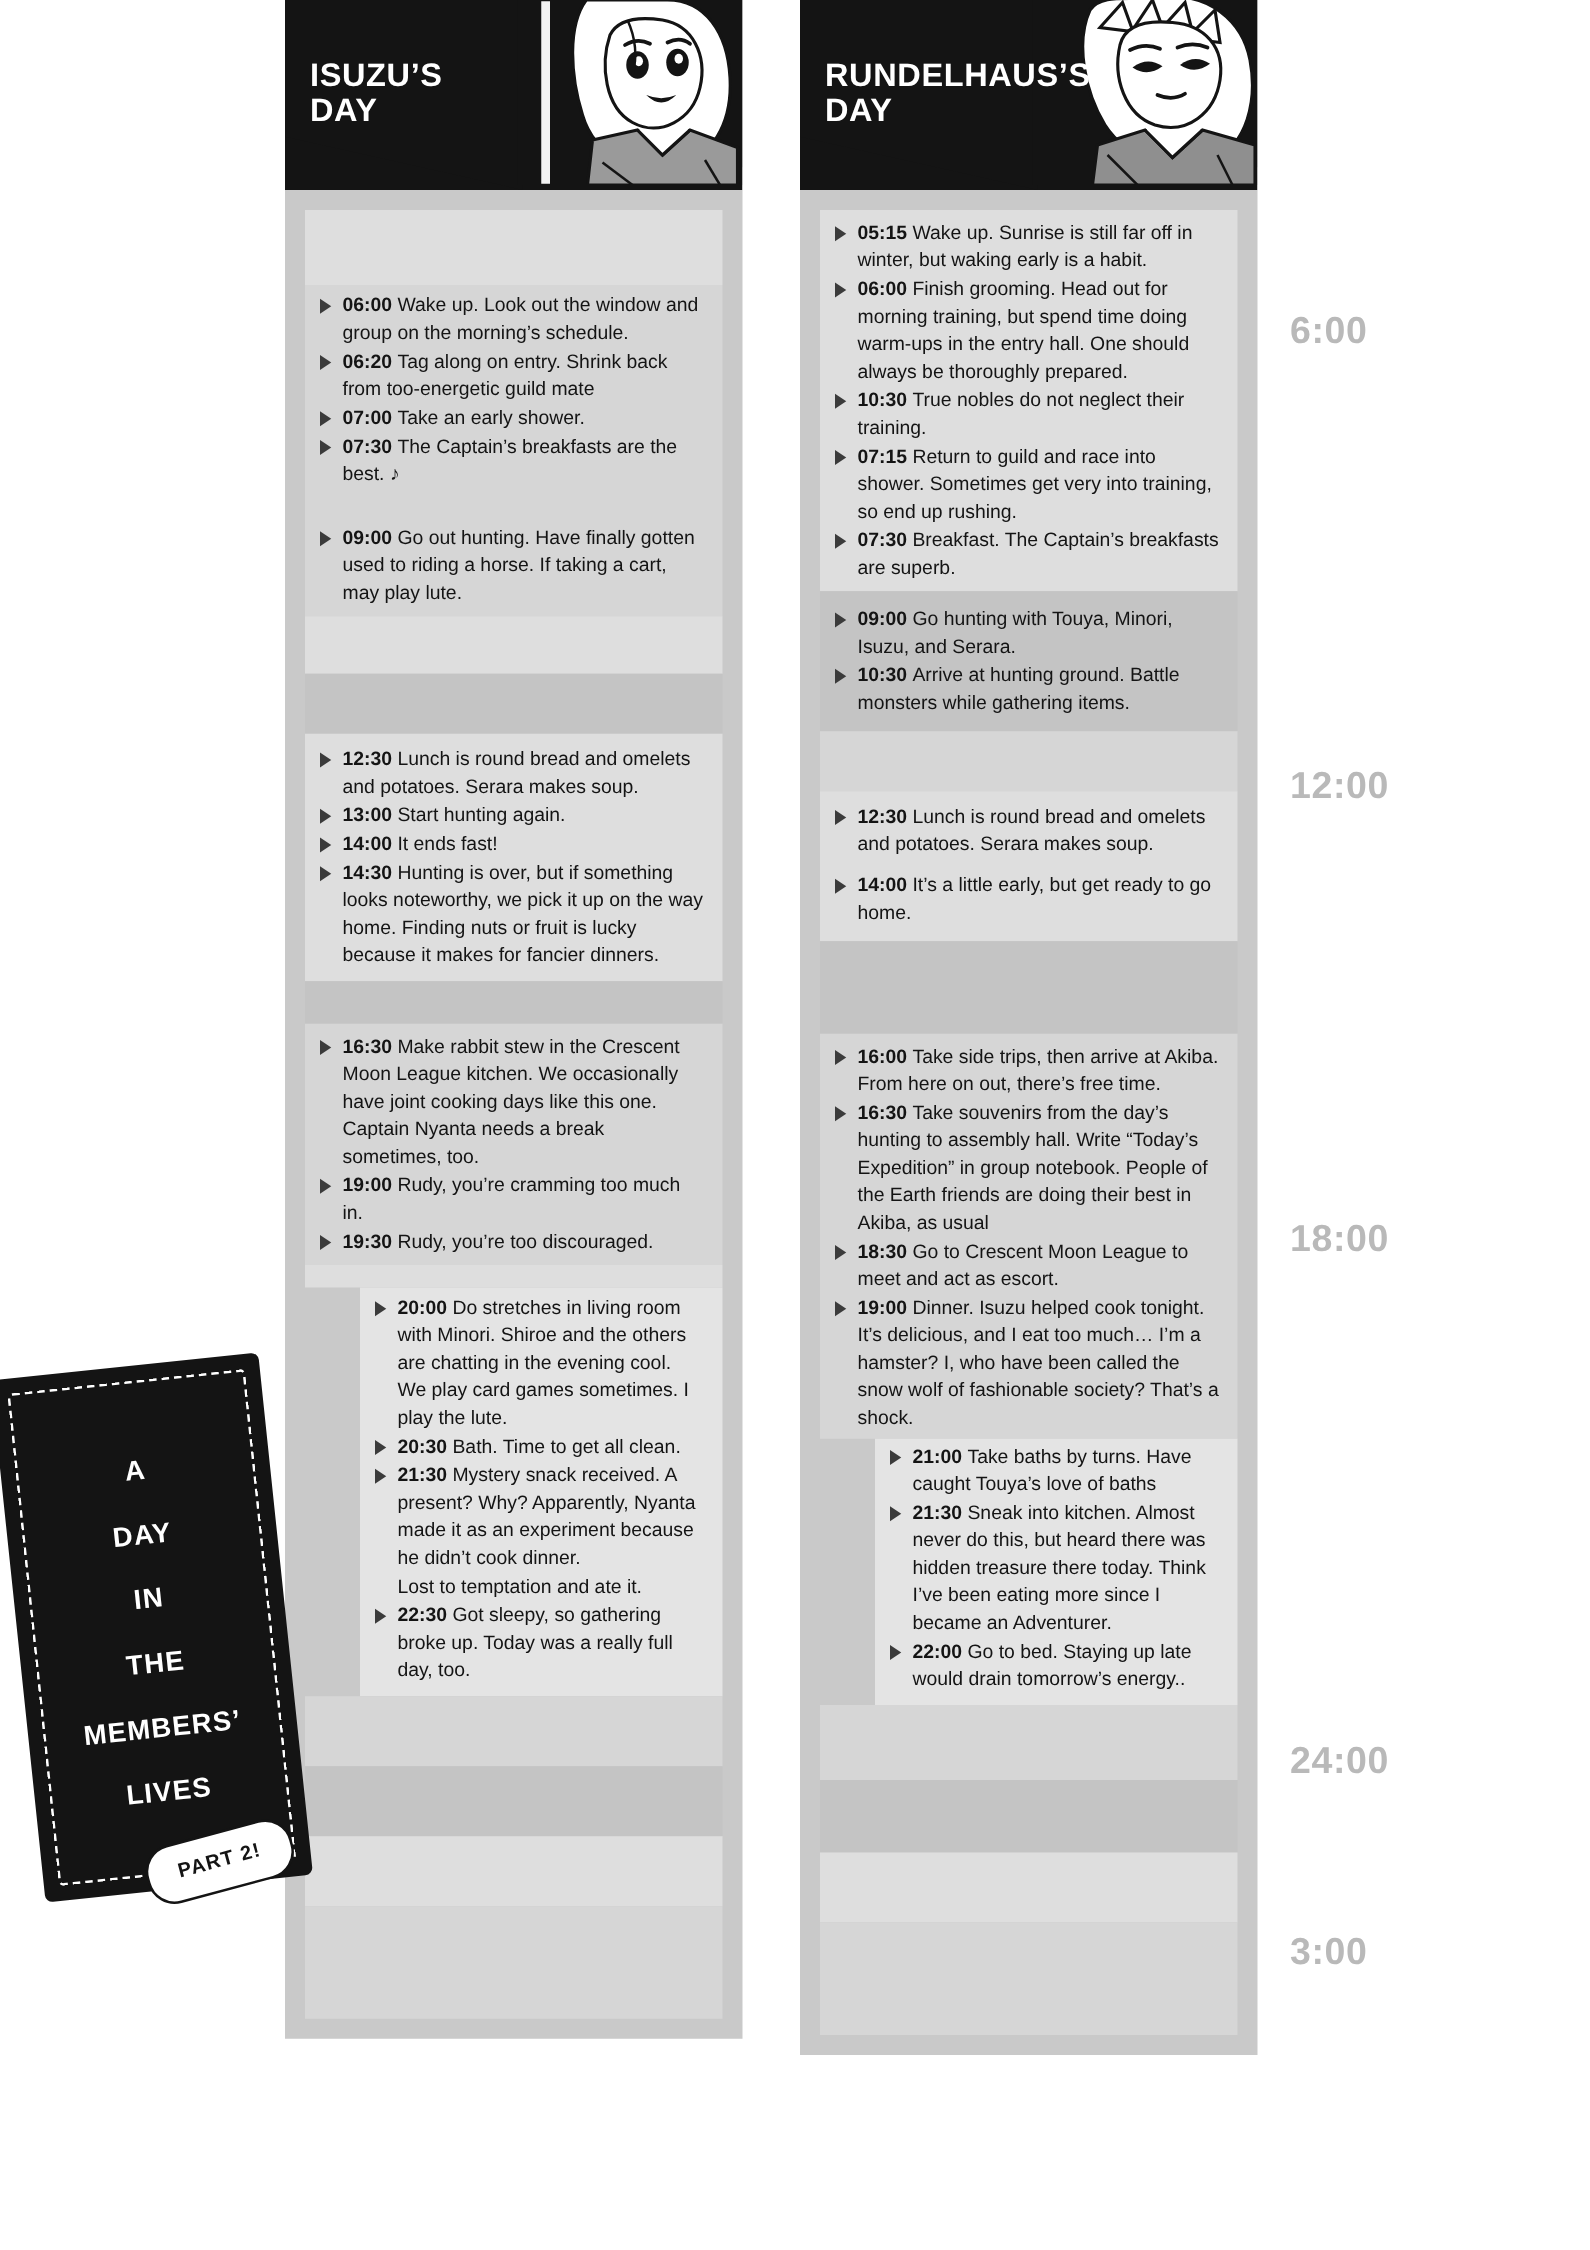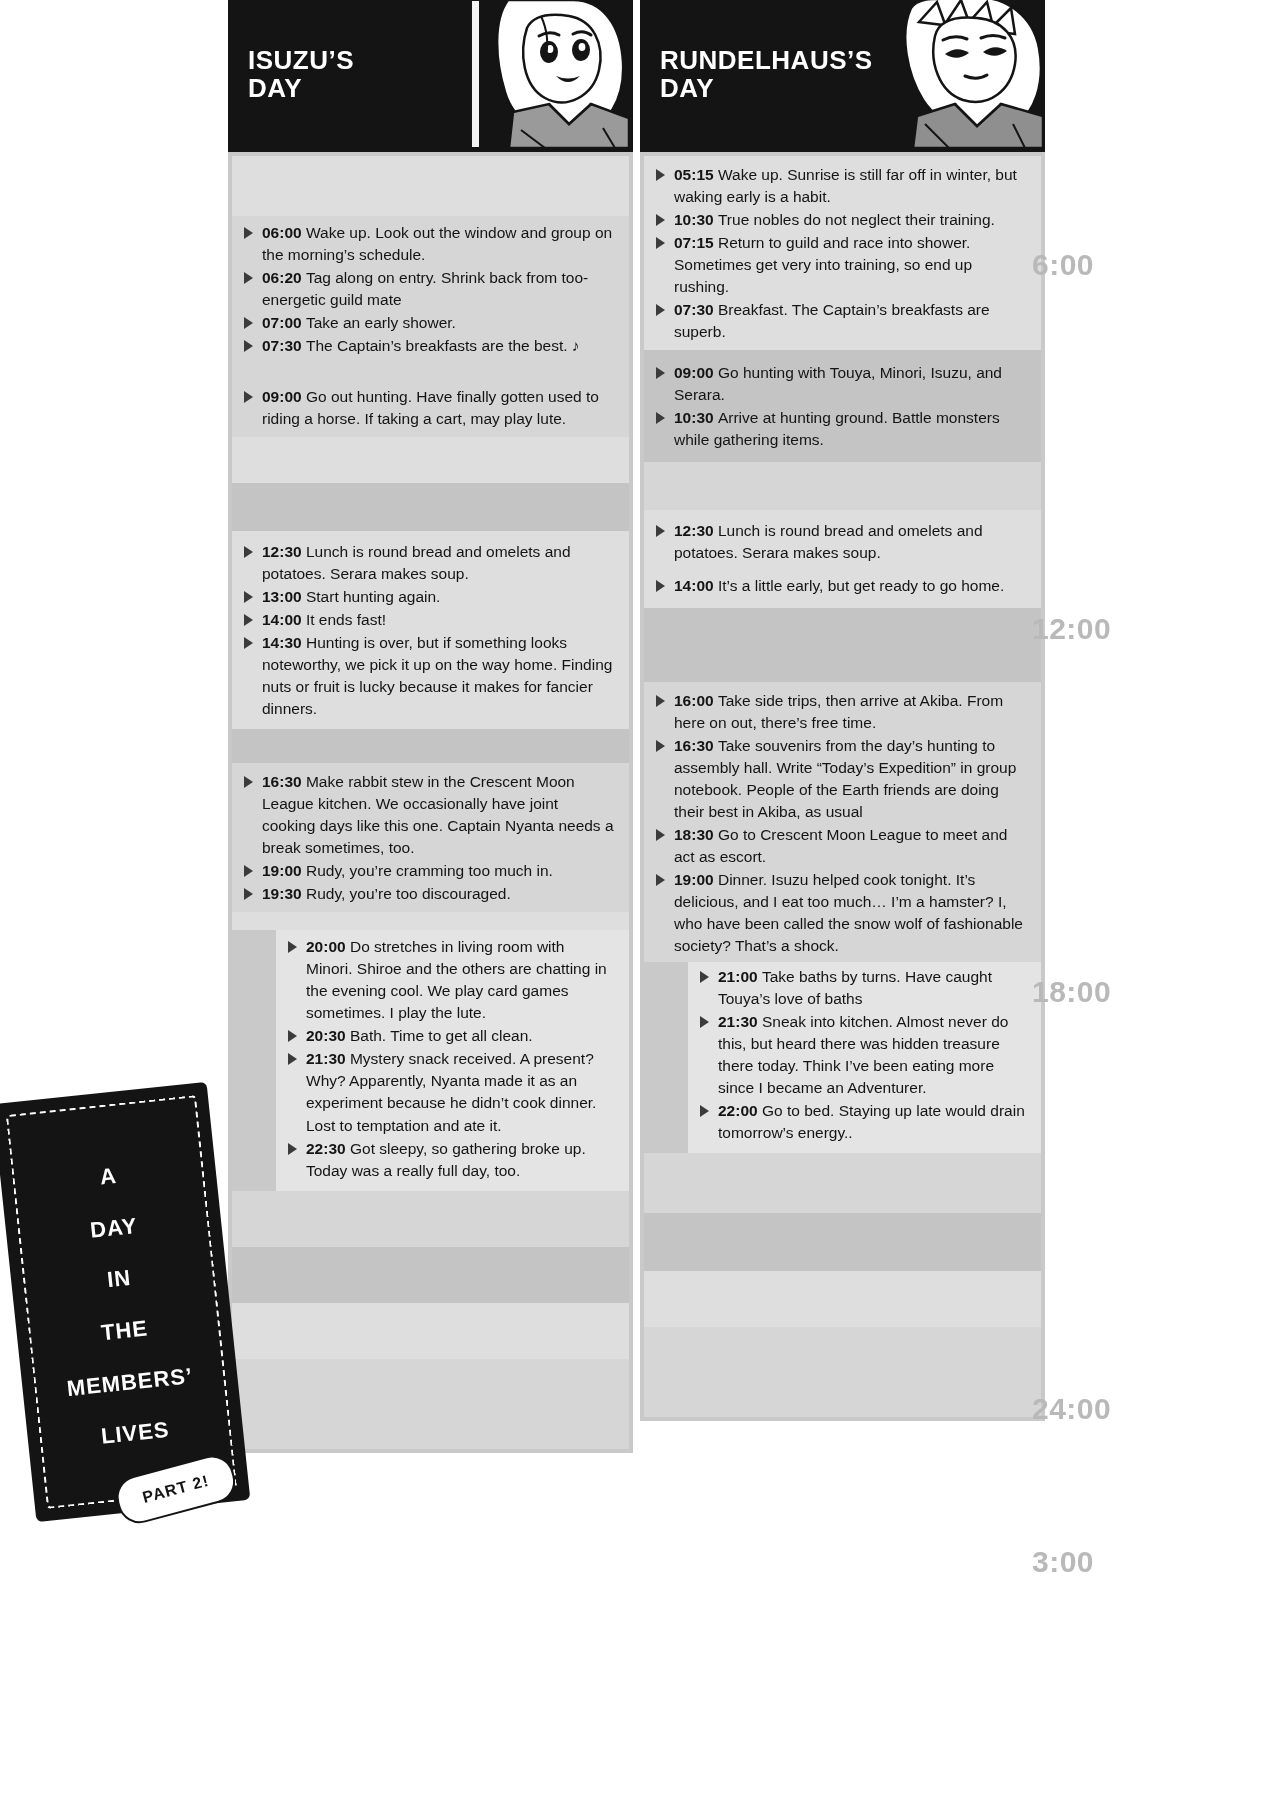--- a/index.html
+++ b/index.html
@@ -13,21 +13,21 @@
     position: relative;
     font-family: "Liberation Sans", sans-serif;
     color: #111111;
     overflow: hidden;
   }
 
   
   .col {
     position: absolute;
     top: 0;
-    width: 405px;
+    width: 366px;
   }
   #col-isuzu { left: 228px; }
   #col-rundel { left: 640px; }
 
   
   .banner {
     position: relative;
     height: 152px;
     background: #141414;
     color: #ffffff;
@@ -62,21 +62,21 @@
     height: 148px;
     z-index: 2;
     overflow: hidden;
   }
   .portrait svg { display: block; }
 
   
   .body-strip {
     position: relative;
     background: #c9c9c9;
-    padding: 4px;
+    padding: 16px;
   }
   .band {
     position: relative;
     background: #d6d6d6;
   }
   .band.alt { background: #c4c4c4; }
   .band.light { background: #dedede; }
   .band.lighter { background: #e4e4e4; margin-left: 44px; }
 
   .entries {
@@ -385,20 +385,25 @@
 
     <div class="band light" style="padding-top:8px;padding-bottom:6px">
       <div class="entries">
         <div class="entry">
           <span class="tri"></span>
           <span class="tm">05:15 </span>
           <span class="tx">Wake up. Sunrise is still far off in winter, but waking early is a habit.</span>
         </div>
         <div class="entry">
           <span class="tri"></span>
+          <span class="tm">06:00 </span>
+          <span class="tx">Finish grooming. Head out for morning training, but spend time doing warm-ups in the entry hall. One should always be thoroughly prepared.</span>
+        </div>
+        <div class="entry">
+          <span class="tri"></span>
           <span class="tm">10:30 </span>
           <span class="tx">True nobles do not neglect their training.</span>
         </div>
         <div class="entry">
           <span class="tri"></span>
           <span class="tm">07:15 </span>
           <span class="tx">Return to guild and race into shower. Sometimes get very into training, so end up rushing.</span>
         </div>
         <div class="entry">
           <span class="tri"></span>

